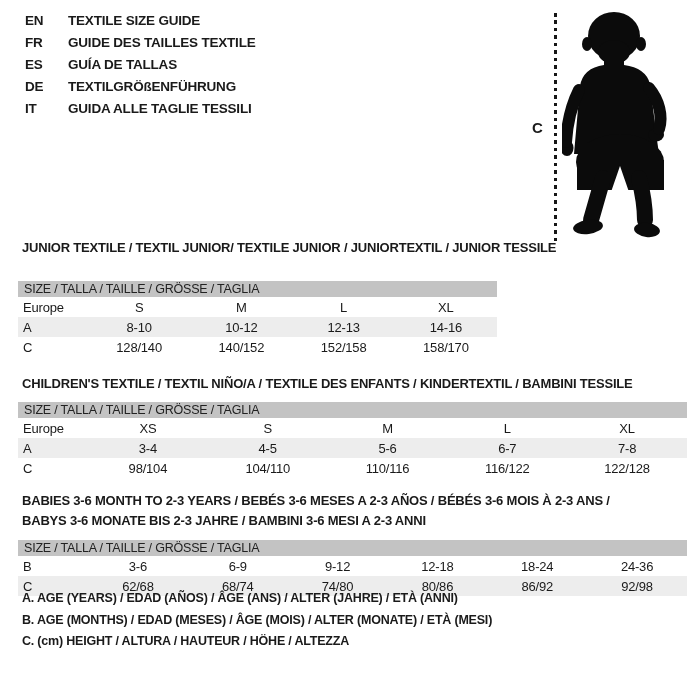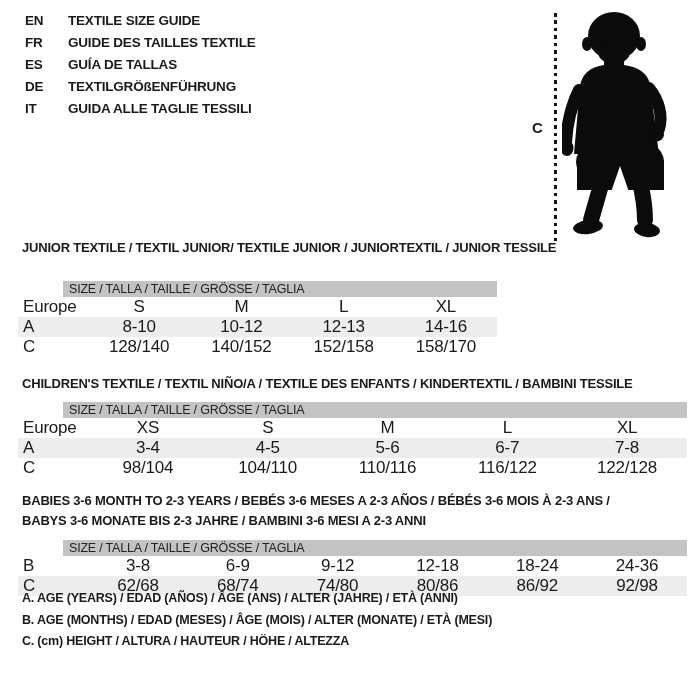--- a/index.html
+++ b/index.html
@@ -19,22 +19,22 @@
   .height-label{position:absolute;left:532px;top:119px;font-weight:700;font-size:15px;}
   .silhouette{position:absolute;left:562px;top:8px;}
 
   
   .sec-title{position:absolute;left:22px;font-weight:700;font-size:13px;letter-spacing:-0.2px;white-space:nowrap;}
   .sec-title .tline{line-height:20px;}
 
   
   .tbl{position:absolute;left:18px;}
   .size-bar{height:16px;background:#c3c3c3;display:flex;align-items:center;
-       padding-left:6px;font-size:12.5px;letter-spacing:-0.2px;color:#222;margin-left:45px;}
-  .trow{display:flex;height:20px;align-items:center;font-size:17px;letter-spacing:-0.2px;}
+       padding-left:6px;font-size:12.5px;letter-spacing:-0.2px;color:#222;}
+  .trow{display:flex;height:20px;align-items:center;font-size:13px;letter-spacing:-0.2px;}
   .trow.alt{background:#ededed;}
   .tlabel{width:65px;padding-left:5px;flex:none;}
   .tcell{flex:1;text-align:center;}
 
   
   .notes{position:absolute;left:22px;top:591px;}
   .note-line{height:21.5px;font-weight:700;font-size:12.5px;letter-spacing:-0.2px;white-space:nowrap;}
 </style>
 </head>
 <body>
@@ -154,21 +154,21 @@
   </div>
 
   <div class="sec-title" style="top:491px;">
     <div class="tline">BABIES 3-6 MONTH TO 2-3 YEARS / BEBÉS 3-6 MESES A 2-3 AÑOS / BÉBÉS 3-6 MOIS À 2-3 ANS /</div>
     <div class="tline">BABYS 3-6 MONATE BIS 2-3 JAHRE / BAMBINI 3-6 MESI A 2-3 ANNI</div>
   </div>
   <div class="tbl" style="top:540px;width:669px;">
     <div class="size-bar">SIZE / TALLA / TAILLE / GRÖSSE / TAGLIA</div>
     <div class="trow">
       <span class="tlabel">B</span>
-      <span class="tcell">3-8</span>
+      <span class="tcell">3-6</span>
       <span class="tcell">6-9</span>
       <span class="tcell">9-12</span>
       <span class="tcell">12-18</span>
       <span class="tcell">18-24</span>
       <span class="tcell">24-36</span>
     </div>
     <div class="trow alt">
       <span class="tlabel">C</span>
       <span class="tcell">62/68</span>
       <span class="tcell">68/74</span>

